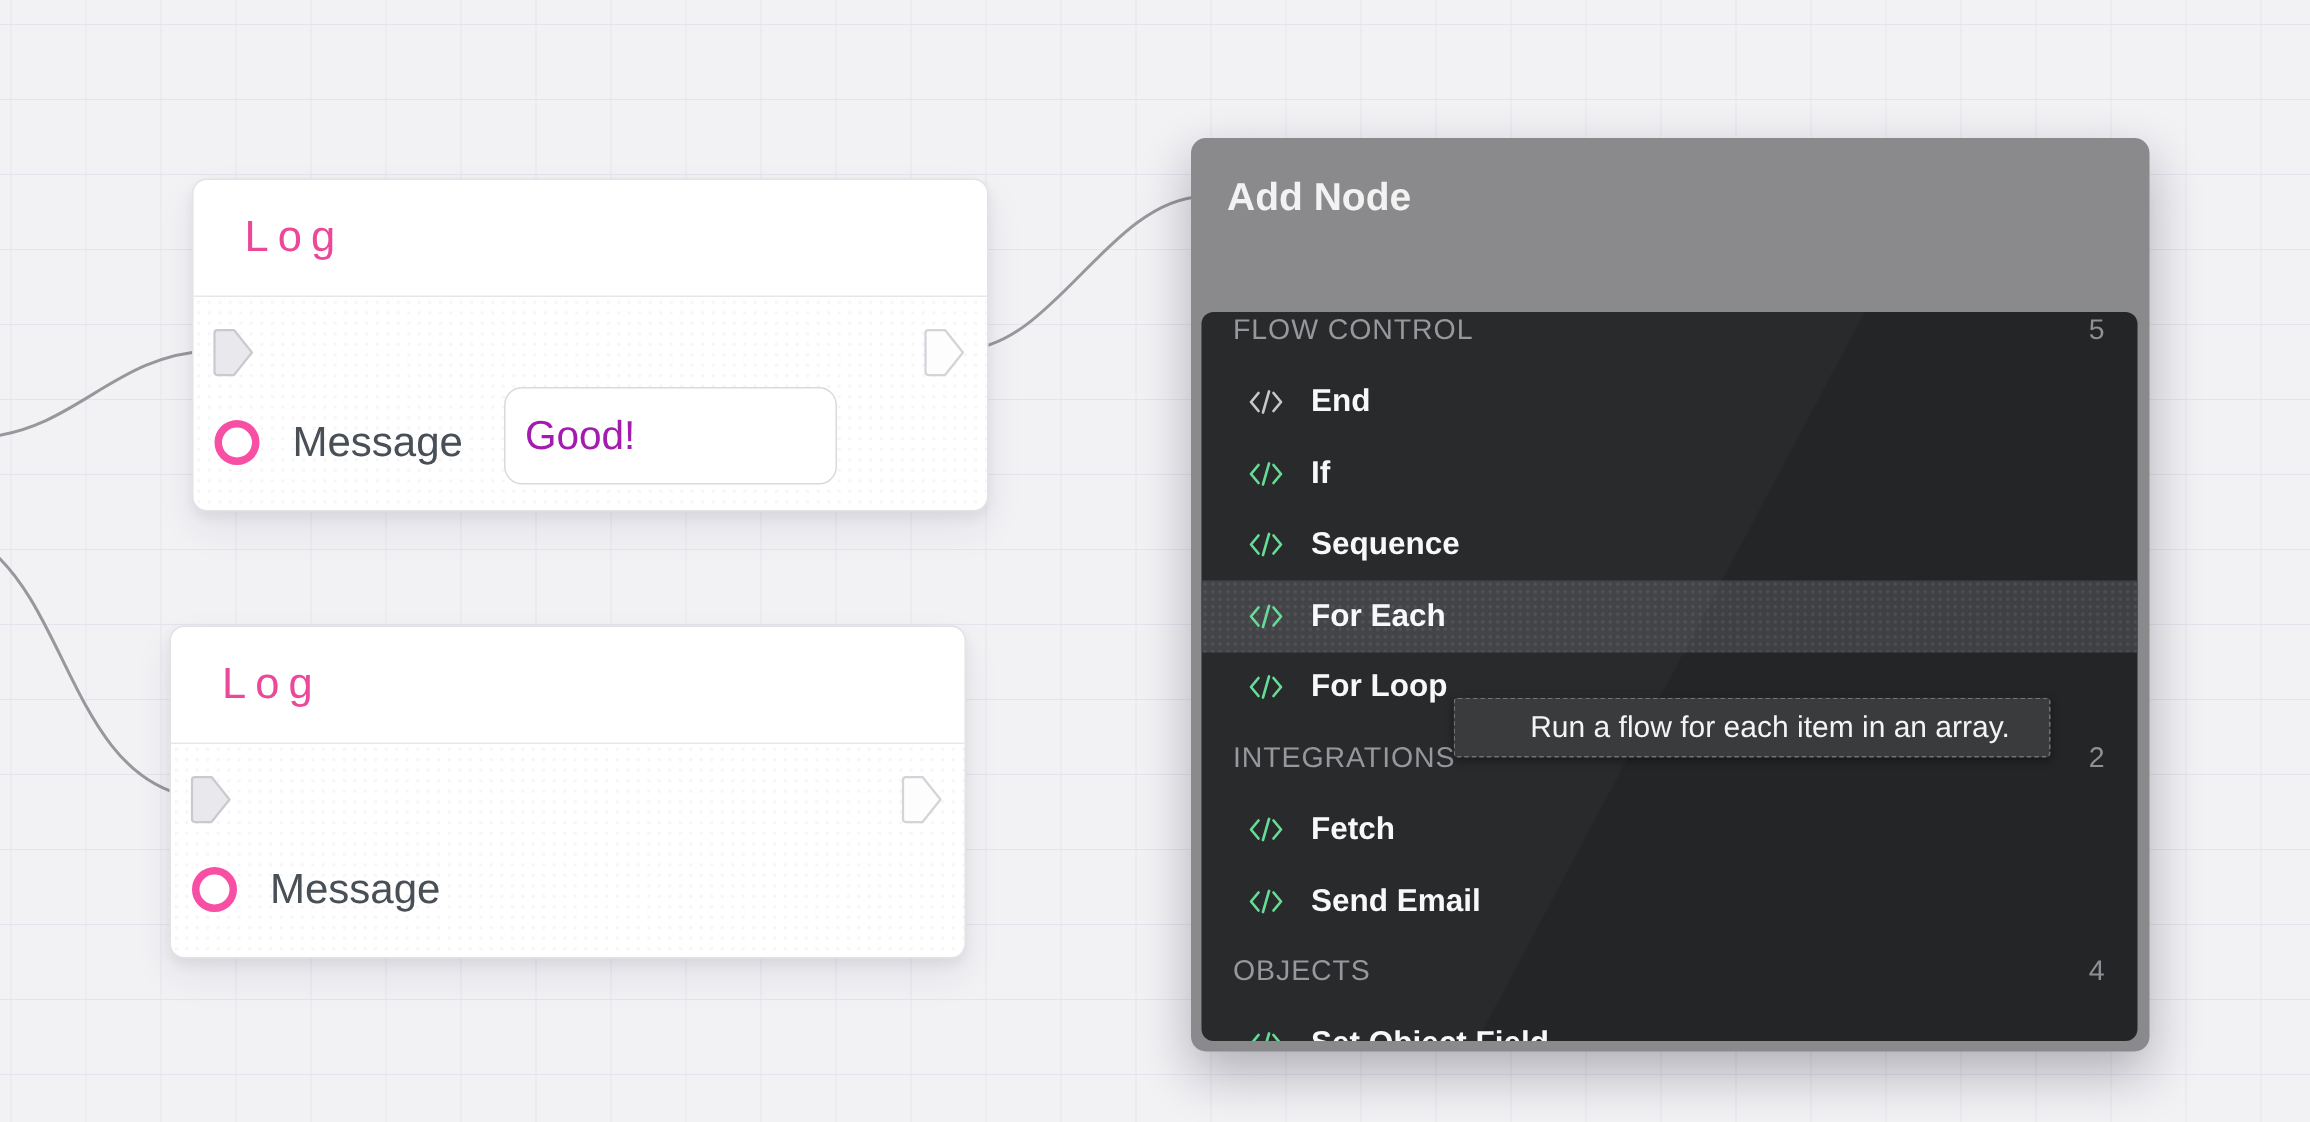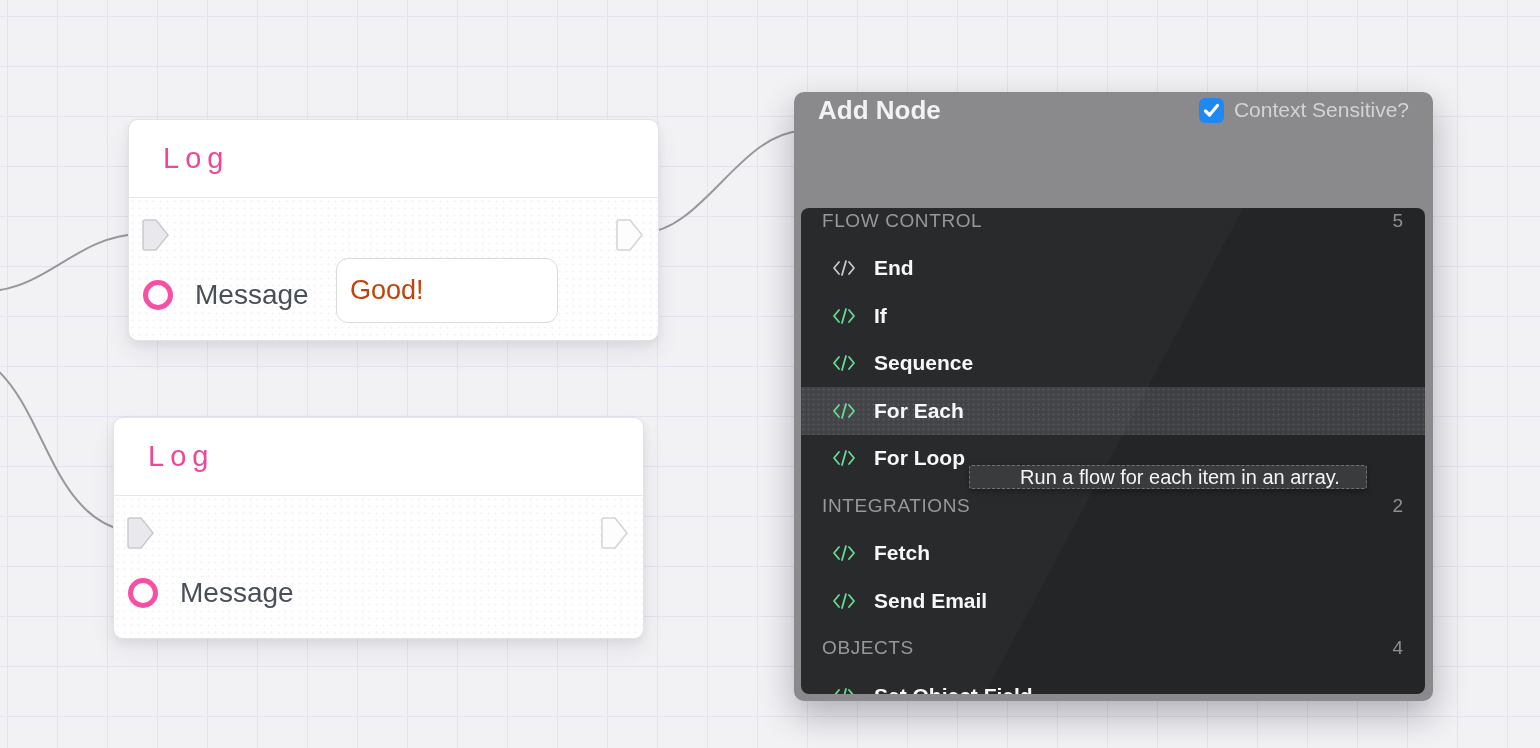--- a/index.html
+++ b/index.html
@@ -43,31 +43,31 @@
   .field-row{position:absolute;left:14px;top:81px;display:flex;align-items:center;text-align:center;}
   .pin-ring{
     width:20px;height:20px;border:5px solid #f74fa4;border-radius:50%;
     background:#fff;box-sizing:content-box;
   }
   .field-label{margin-left:22px;font-size:28px;color:#494f57;}
   .field-box{
     position:absolute;left:207px;top:60px;width:222px;height:65px;
     background:#fff;border:1.5px solid #d9d9de;border-radius:12px;
     box-sizing:border-box;display:flex;align-items:center;padding-left:13px;
-    font-size:27px;color:#c2410c;
+    font-size:27px;color:#a21caf;
   }
   
   .panel{
     position:absolute;left:794px;top:92px;width:639px;height:609px;z-index:3;
     background:#8a8a8d;border-radius:10px;
     box-shadow:0 14px 34px rgba(20,20,35,.30);
   }
   .panel-header{
     display:flex;justify-content:space-between;align-items:center;
-    padding:0 24px;height:36px;
+    padding:0 24px;margin-top:21px;height:36px;
   }
   .panel-title{font-size:26px;font-weight:600;color:#f2f2f3;}
   .ctx{display:flex;align-items:center;gap:10px;}
   .checkbox{
     width:25px;height:25px;border-radius:6px;background:#1f88f2;
     display:flex;align-items:center;justify-content:center;
   }
   .ctx-label{font-size:21px;color:#d3d3d6;}
   .searchbar{
     position:absolute;left:8px;top:66px;width:619px;height:48px;
@@ -94,21 +94,21 @@
   .cat-count{font-size:19px;color:#8f8f94;}
   .row.item{padding-left:31px;}
   .row.item.sel{
     background-color:#3e4043;
     background-image:radial-gradient(rgba(255,255,255,0.07) 1px,transparent 1.2px);
     background-size:5px 5px;
   }
   .code-icon{width:24px;height:18px;display:inline-flex;}
   .item-label{margin-left:18px;font-size:21px;font-weight:700;color:#f8f8fa;}
   .tooltip{
-    position:absolute;left:969px;top:465px;width:398px;height:24px;z-index:5;
+    position:absolute;left:969px;top:465px;width:398px;height:40px;z-index:5;
     background:#3a3b3d;border:1px dashed #717375;border-radius:3px;
     box-sizing:border-box;display:flex;align-items:center;justify-content:center;
     font-size:20px;color:#f4f4f6;white-space:nowrap;
     box-shadow:0 2px 6px rgba(0,0,0,.35);
     padding-left:24px;
   }
 </style>
 </head>
 <body>
 
@@ -149,28 +149,20 @@
       <div class="field-row">
         <div class="pin-ring"></div>
         <div class="field-label">Message</div>
       </div>
     </div>
   </div>
 
   <div class="panel">
     <div class="panel-header">
       <div class="panel-title">Add Node</div>
-      <div class="ctx">
-        <div class="checkbox">
-          <svg width="17" height="15" viewBox="0 0 17 15">
-            <polyline points="2.5,8 6.5,12 14.5,2.5" fill="none" stroke="#ffffff" stroke-width="3.2" stroke-linecap="round" stroke-linejoin="round"></polyline>
-          </svg>
-        </div>
-        <div class="ctx-label">Context Sensitive?</div>
-      </div>
     </div>
 
 
     <div class="method-list">
       <div class="rows">
 
         <div class="row cat">
           <span class="cat-label">FLOW CONTROL</span>
           <span class="cat-count">5</span>
         </div>

